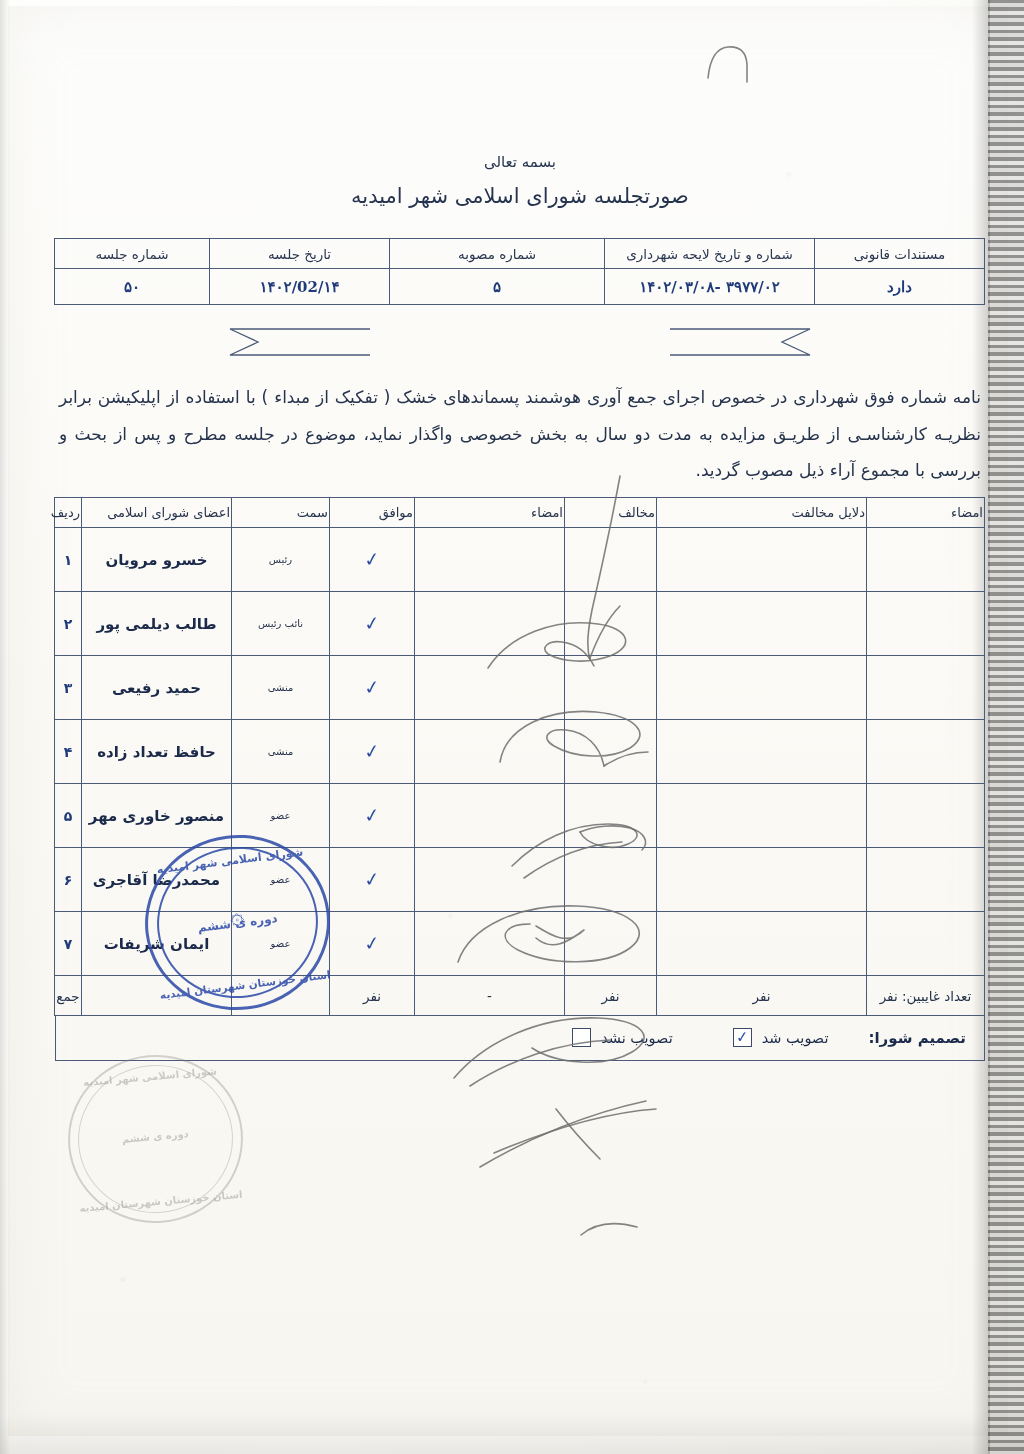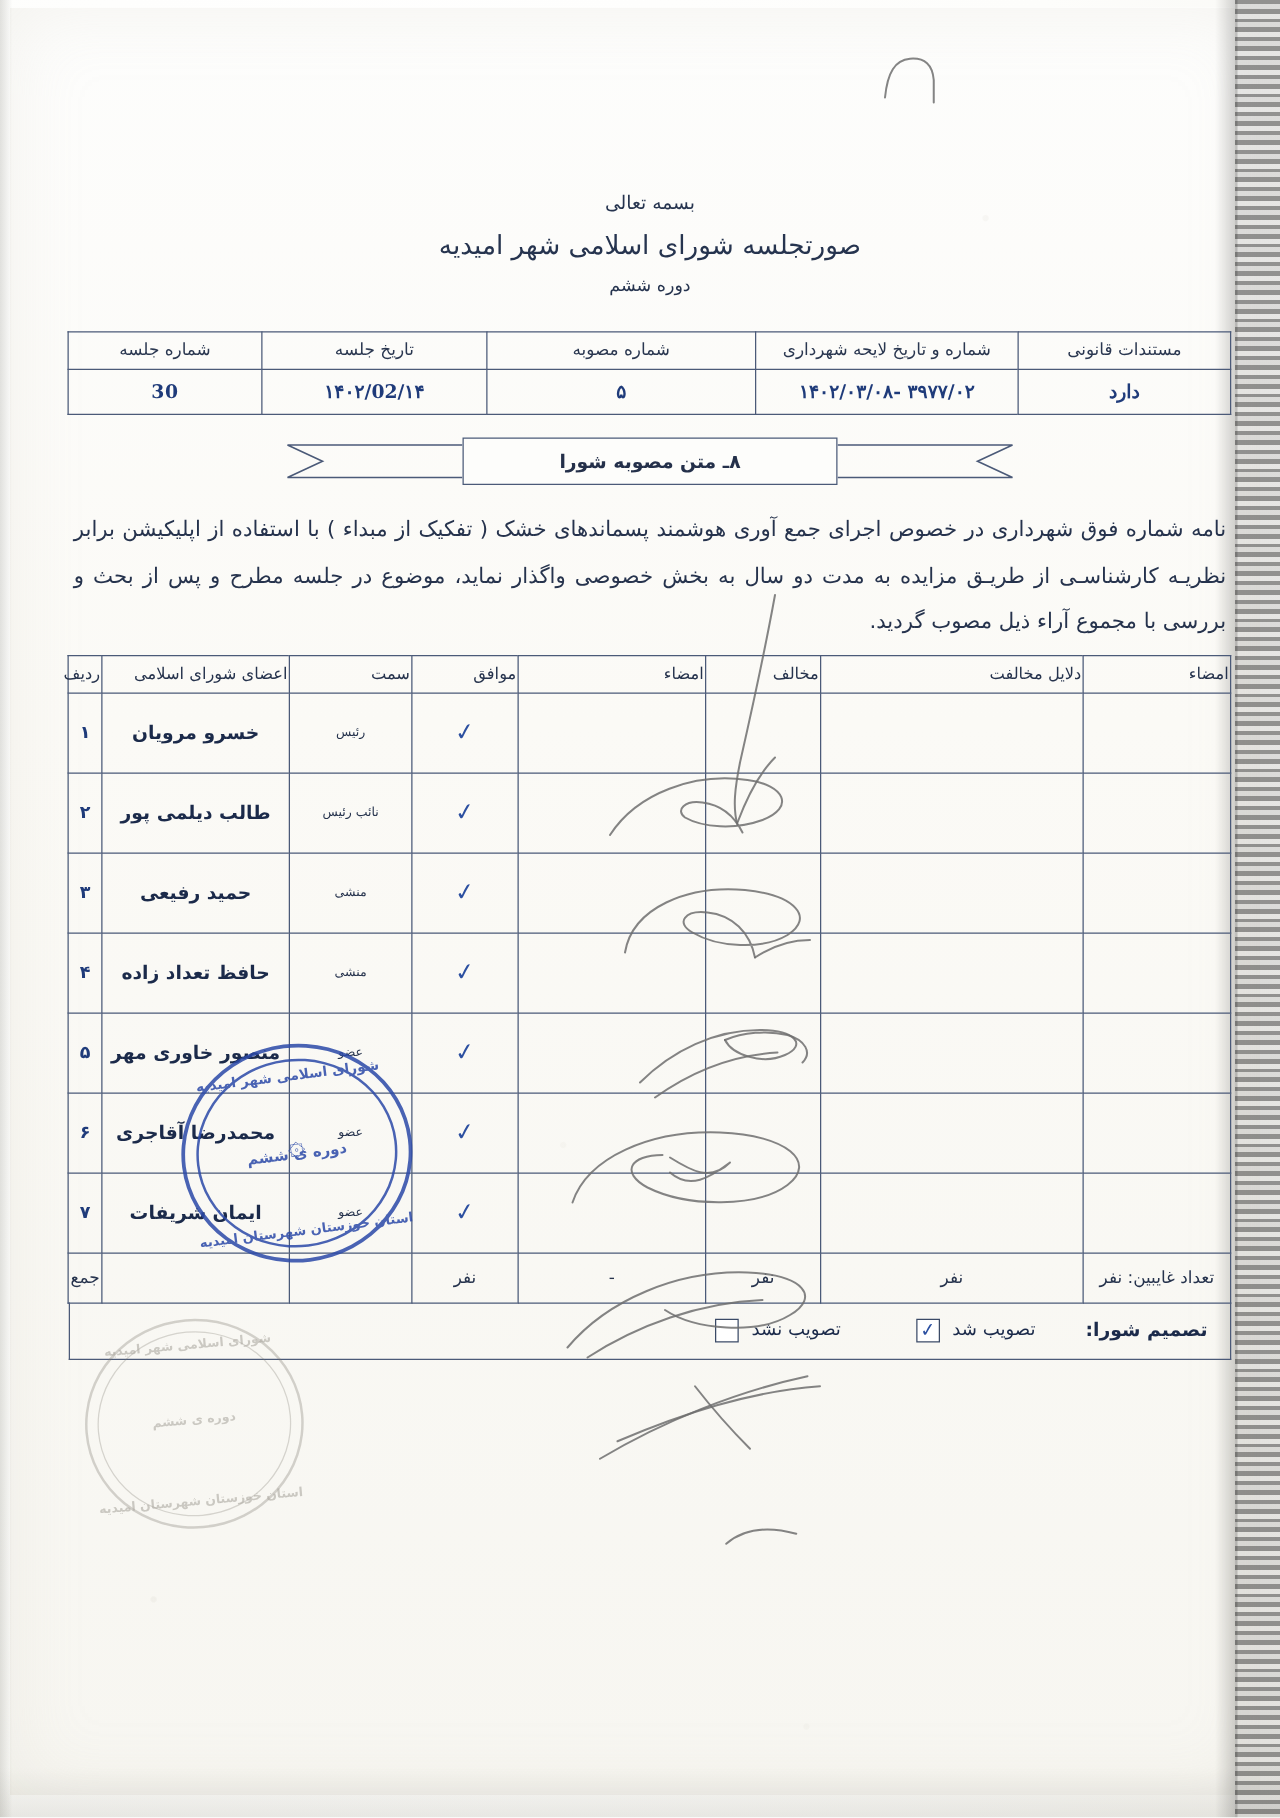--- a/index.html
+++ b/index.html
@@ -281,21 +281,20 @@
     <svg width="60" height="50" viewBox="0 0 60 50" class="sig">
       <path d="M8 38 C10 18, 16 8, 28 7 C40 6, 46 12, 47 24 L47 42"></path>
     </svg>
   </div>
 
   <div class="doc">
 
     <div class="header">
       <div class="l1">بسمه تعالی</div>
       <div class="l2">صورتجلسه شورای اسلامی شهر امیدیه</div>
-      <div class="l3">دوره ششم</div>
     </div>
 
     <table class="info-table">
       <colgroup>
         <col style="width:170px">
           <col style="width:210px">
           <col style="width:215px">
         <col style="width:180px">
           <col style="width:155px">
       </colgroup>
@@ -305,37 +304,36 @@
         <th>شماره و تاریخ لایحه شهرداری</th>
         <th>شماره مصوبه</th>
         <th>تاریخ جلسه</th>
         <th>شماره جلسه</th>
       </tr>
       <tr>
         <td class="hand">دارد</td>
         <td class="hand">۳۹۷۷/۰۲ -۱۴۰۲/۰۳/۰۸</td>
         <td class="hand">۵</td>
         <td class="hand">۱۴۰۲/02/۱۴</td>
-        <td class="hand">30</td>
+        <td class="hand">۵۰</td>
       </tr>
     </tbody>
       </table>
 
     <div class="banner-wrap">
       <div class="ribbon-tail left">
         <svg viewBox="0 0 140 26" preserveAspectRatio="none">
           <polyline points="140,0 0,0 28,13 0,26 140,26" fill="none" stroke="#4b5a78" stroke-width="1.3"></polyline>
         </svg>
       </div>
       <div class="ribbon-tail right">
         <svg viewBox="0 0 140 26" preserveAspectRatio="none">
           <polyline points="0,0 140,0 112,13 140,26 0,26" fill="none" stroke="#4b5a78" stroke-width="1.3"></polyline>
         </svg>
       </div>
-      <div class="ribbon">۸ـ متن مصوبه شورا</div>
     </div>
 
     <div class="para">نامه شماره فوق شهرداری در خصوص اجرای جمع آوری هوشمند پسماندهای خشک ( تفکیک از مبداء ) با استفاده از اپلیکیشن برابر نظریـه کارشناسـی از طریـق مزایده به مدت دو سال به بخش خصوصی واگذار نماید، موضوع در جلسه مطرح و پس از بحث و بررسی با مجموع آراء ذیل مصوب گردید.</div>
 
     <table class="vote-table">
       <colgroup>
         <col style="width:118px">
           <col style="width:210px">
           <col style="width:92px">
         <col style="width:150px">

